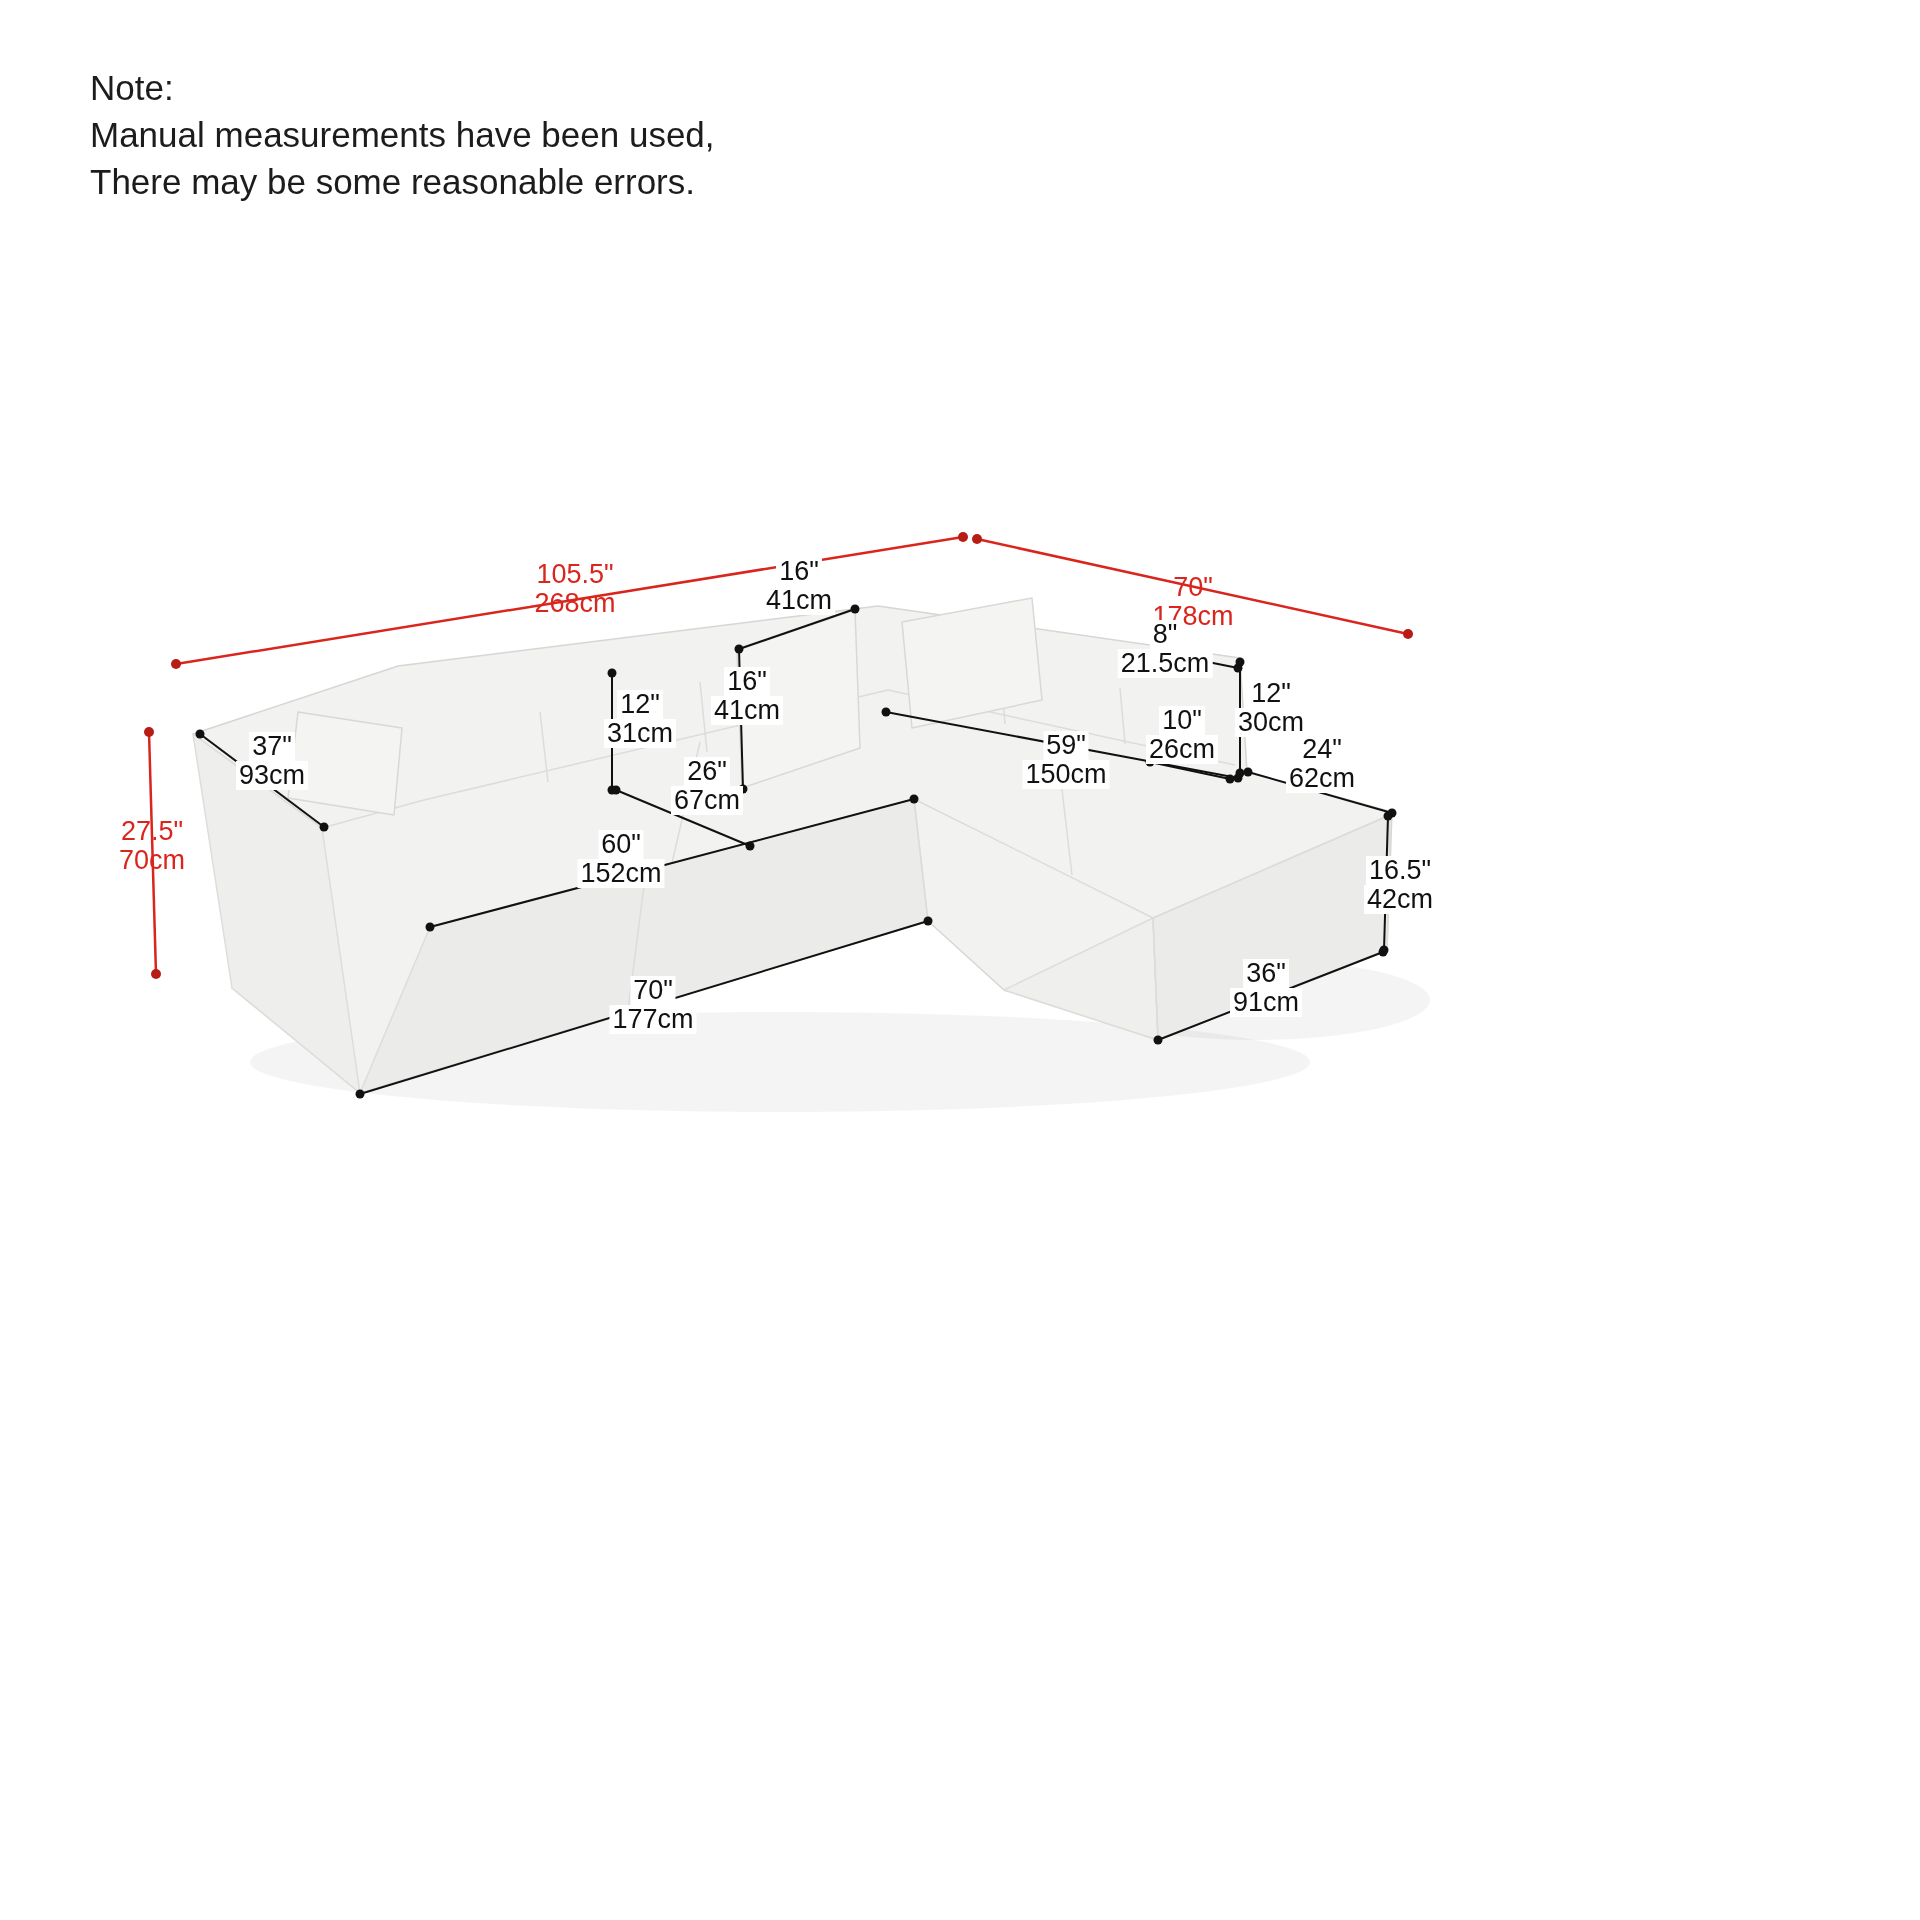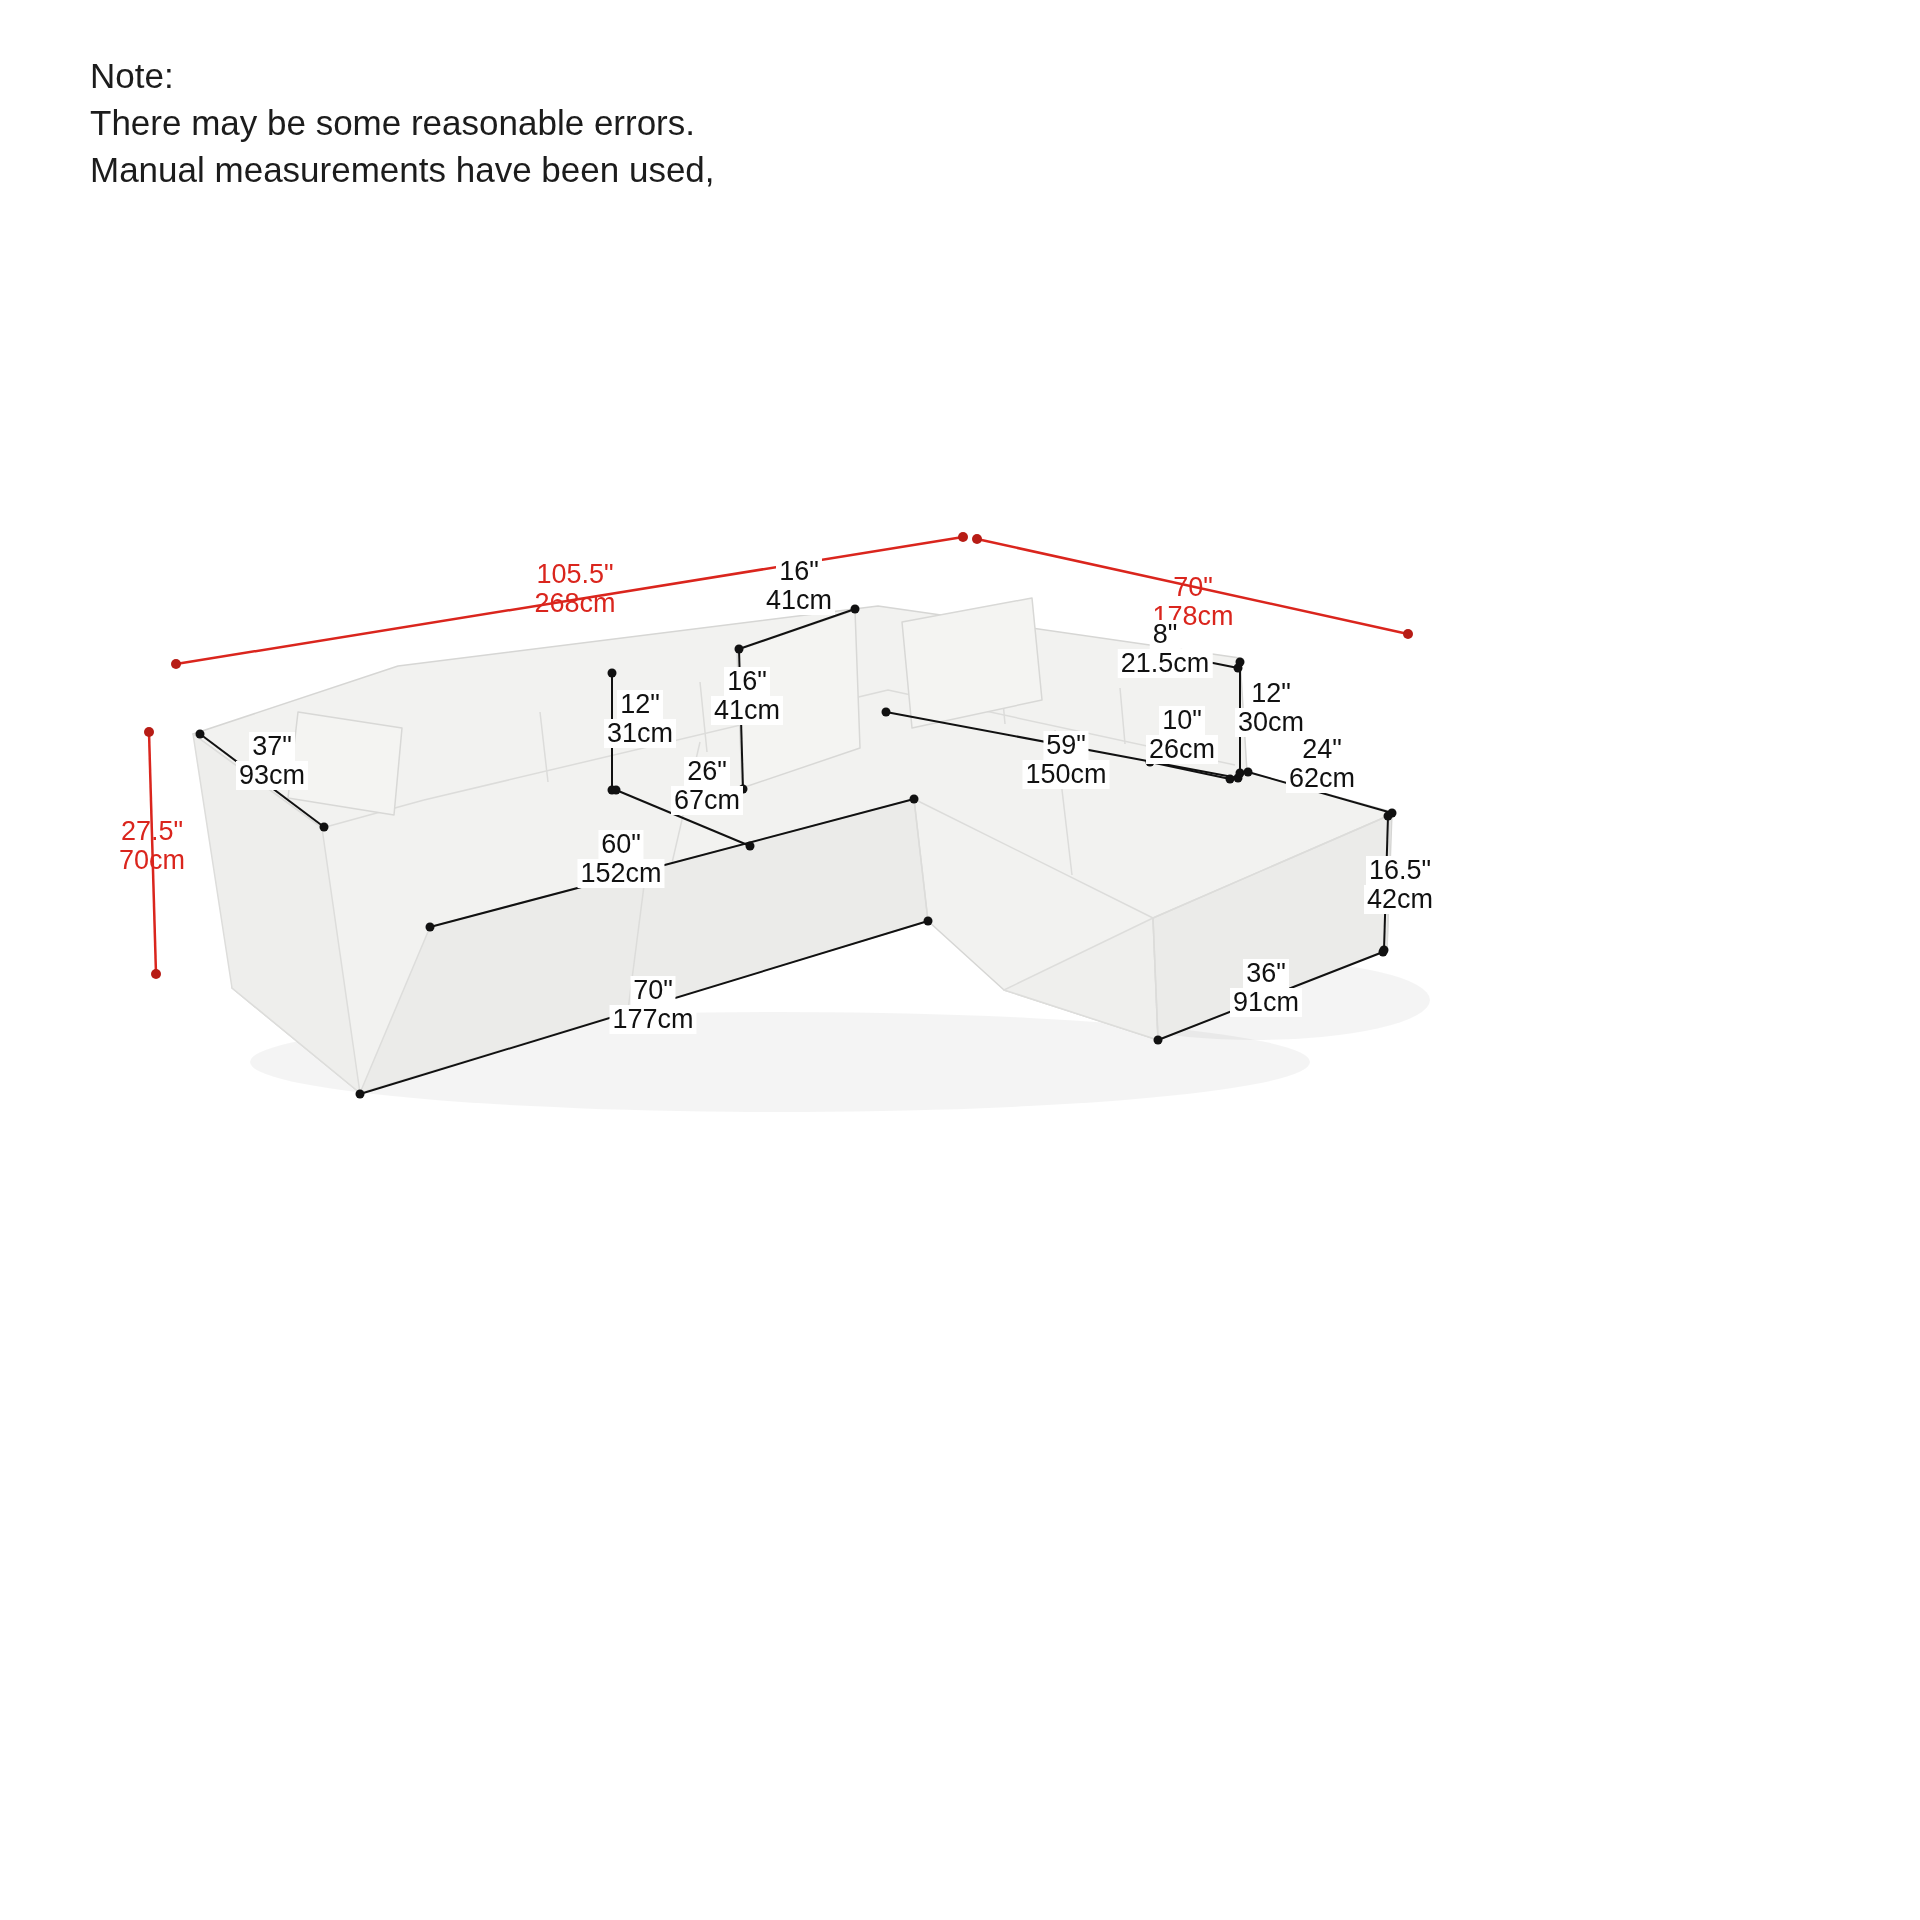--- a/index.html
+++ b/index.html
@@ -9,21 +9,21 @@
     width: 1920px;
     height: 1920px;
     background: #ffffff;
     overflow: hidden;
   }
   svg.canvas { position: absolute; left: 0; top: 0; }
 
   .note {
     position: absolute;
     left: 90px;
-    top: 52px;
+    top: 64px;
     color: #1c1c1c;
     font-size: 35px;
     line-height: 47px;
   }
 
   .dim {
     position: absolute;
     transform: translate(-50%, -50%);
     display: flex;
     flex-direction: column;
@@ -135,22 +135,22 @@
         <circle cx="963" cy="537" r="5"></circle>
       <circle cx="977" cy="539" r="5"></circle>
         <circle cx="1408" cy="634" r="5"></circle>
       <circle cx="149" cy="732" r="5"></circle>
         <circle cx="156" cy="974" r="5"></circle>
     </g>
   </svg>
 
   <div class="note">
     <div>Note:</div>
+    <div>Manual measurements have been used,</div>
     <div>There may be some reasonable errors.</div>
-    <div>Manual measurements have been used,</div>
   </div>
 
   <div class="dim red" style="left:575px;top:589px">
     <span>105.5"</span>
     <span>268cm</span>
   </div>
   <div class="dim red" style="left:1193px;top:602px">
     <span>70"</span>
     <span>178cm</span>
   </div>

